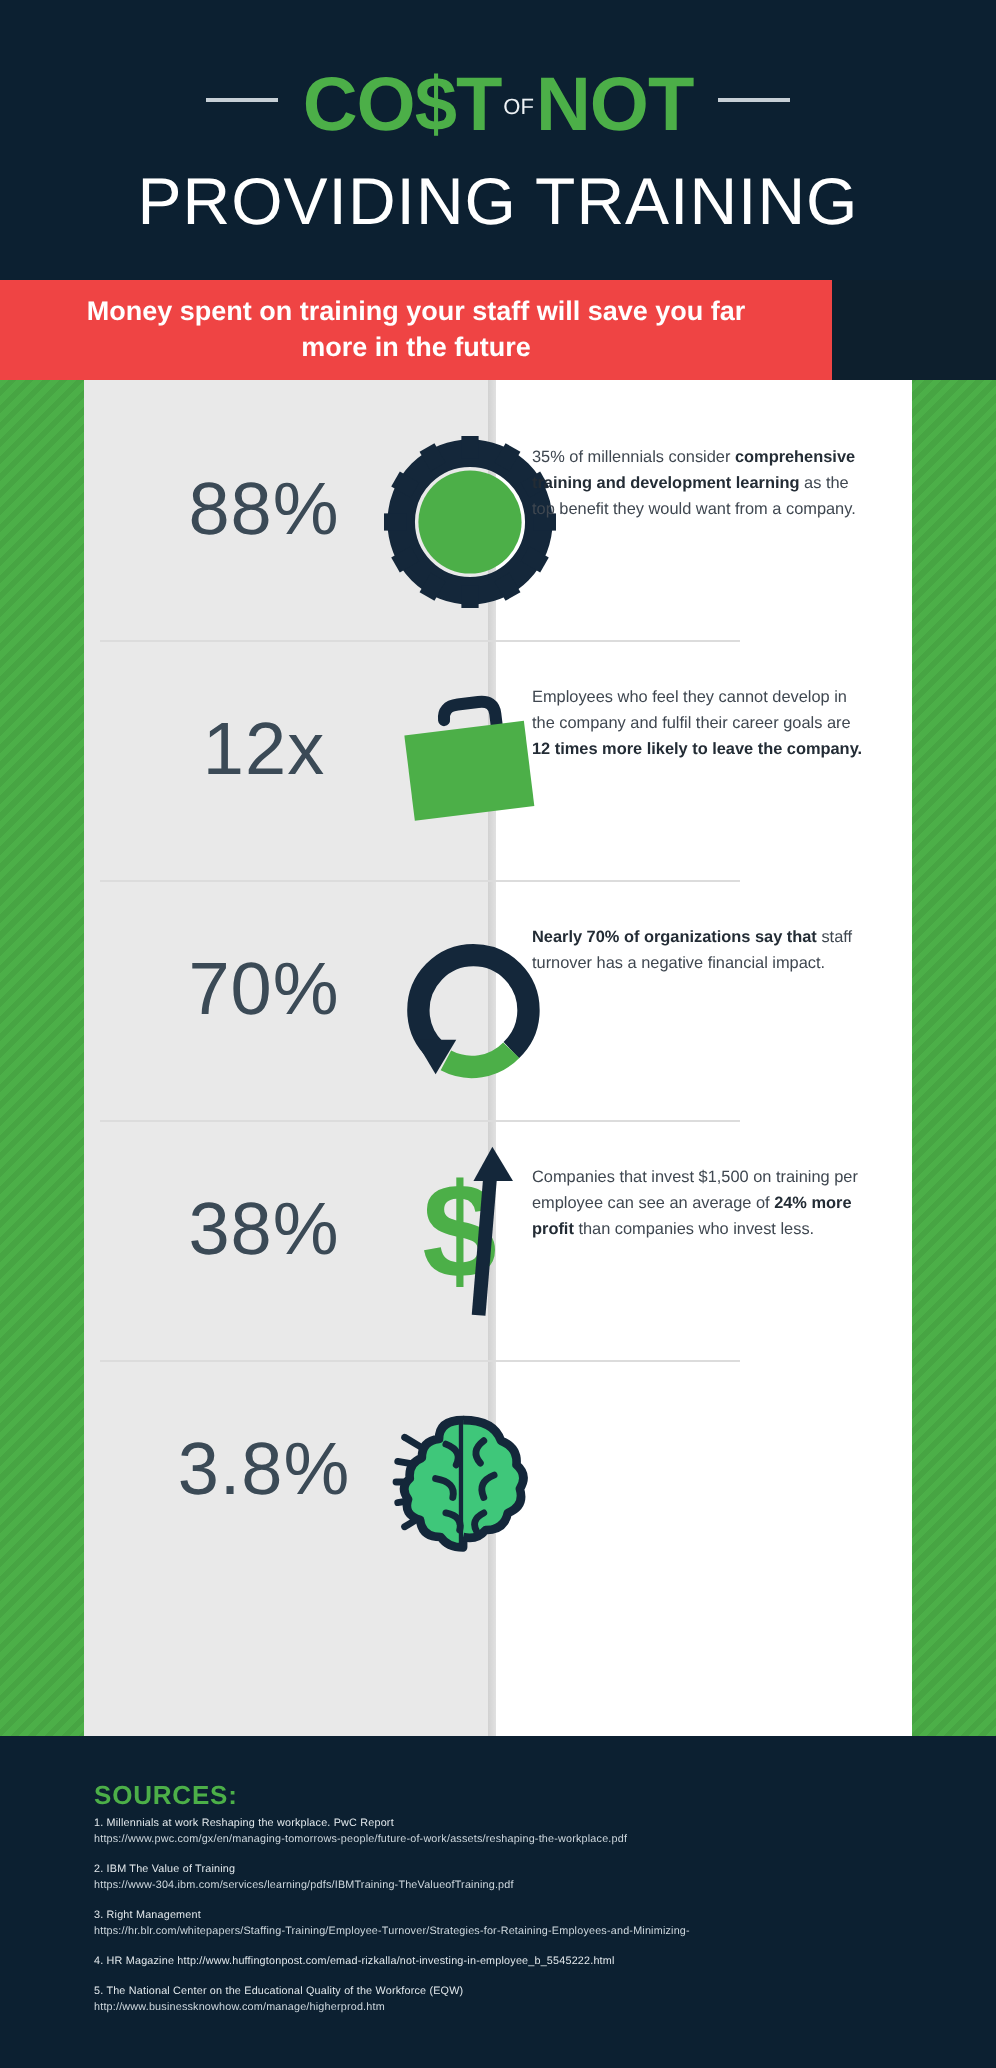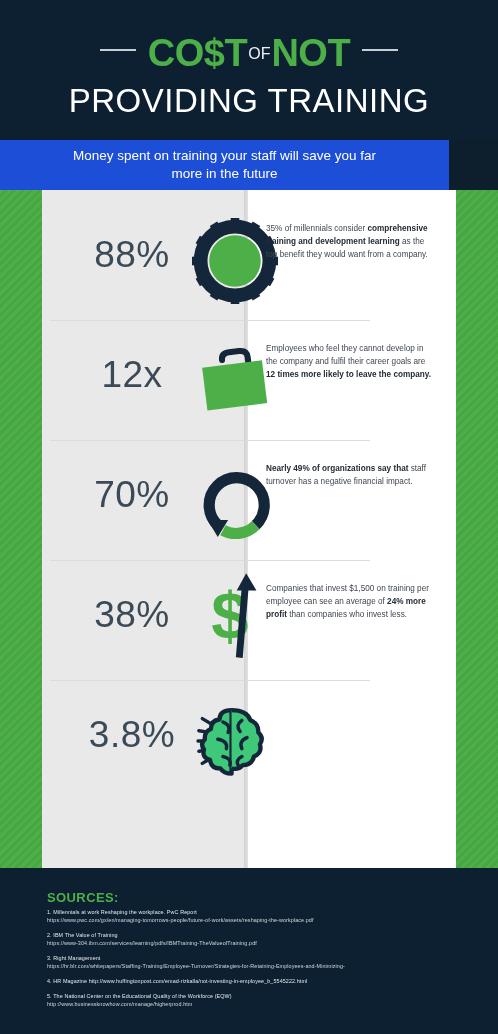--- a/index.html
+++ b/index.html
@@ -44,21 +44,21 @@
     margin: 0 12px 8px 12px;
   }
   .t-green {
     font-size: 38px;
     font-weight: bold;
     color: #4caf48;
     letter-spacing: -0.5px;
     vertical-align: middle;
   }
   .t-of {
-    font-size: 16px;
+    font-size: 11px;
     font-weight: normal;
     color: #eef2f5;
     vertical-align: middle;
     letter-spacing: 0px;
     padding: 0 1px;
   }
   .title-line2 {
     position: absolute;
     left: 0; top: 82px;
     width: 498px;
@@ -66,26 +66,27 @@
     font-size: 33px;
     color: #ffffff;
     letter-spacing: 0.5px;
     white-space: nowrap;
   }
 
   
   .banner {
     position: absolute;
     left: 0; top: 140px;
-    width: 449px;
+    width: 416px;
     height: 50px;
-    background: #1d4ed8;
+    background: #ef4444;
     display: flex;
     align-items: center;
     justify-content: center;
+    font-weight: bold;
   }
   .banner-text {
     color: #ffffff;
     font-size: 13.5px;
     line-height: 18px;
     text-align: center;
     max-width: 330px;
   }
 
   
@@ -299,21 +300,21 @@
 
       <div class="row row-2">
         <div class="stat-number">70%</div>
         <div class="stat-icon">
           <svg viewBox="0 0 100 100" width="86" height="86">
             <path d="M30 78 A32 32 0 1 1 74 78" fill="none" stroke="#14273a" stroke-width="13"></path>
             <path d="M74 78 A32 32 0 0 1 36 84" fill="none" stroke="#4caf48" stroke-width="13"></path>
             <polygon points="30,92 18,72 42,72" fill="#14273a"></polygon>
           </svg>
         </div>
-        <div class="stat-text"><b>Nearly 49% of organizations say that</b><span> staff turnover has a negative financial impact.</span></div>
+        <div class="stat-text"><b>Nearly 70% of organizations say that</b><span> staff turnover has a negative financial impact.</span></div>
       </div>
 
       <div class="row row-3">
         <div class="stat-icon" style="top:8px;">
           <svg viewBox="0 0 100 110" width="86" height="95">
             <text x="44" y="82" font-family="'Liberation Sans',sans-serif" font-size="78" font-weight="bold" fill="#4caf48" text-anchor="middle">$</text>
             <line x1="55" y1="104" x2="62" y2="20" stroke="#14273a" stroke-width="8"></line>
             <polygon points="63,6 52,26 75,26" fill="#14273a"></polygon>
           </svg>
         </div>

